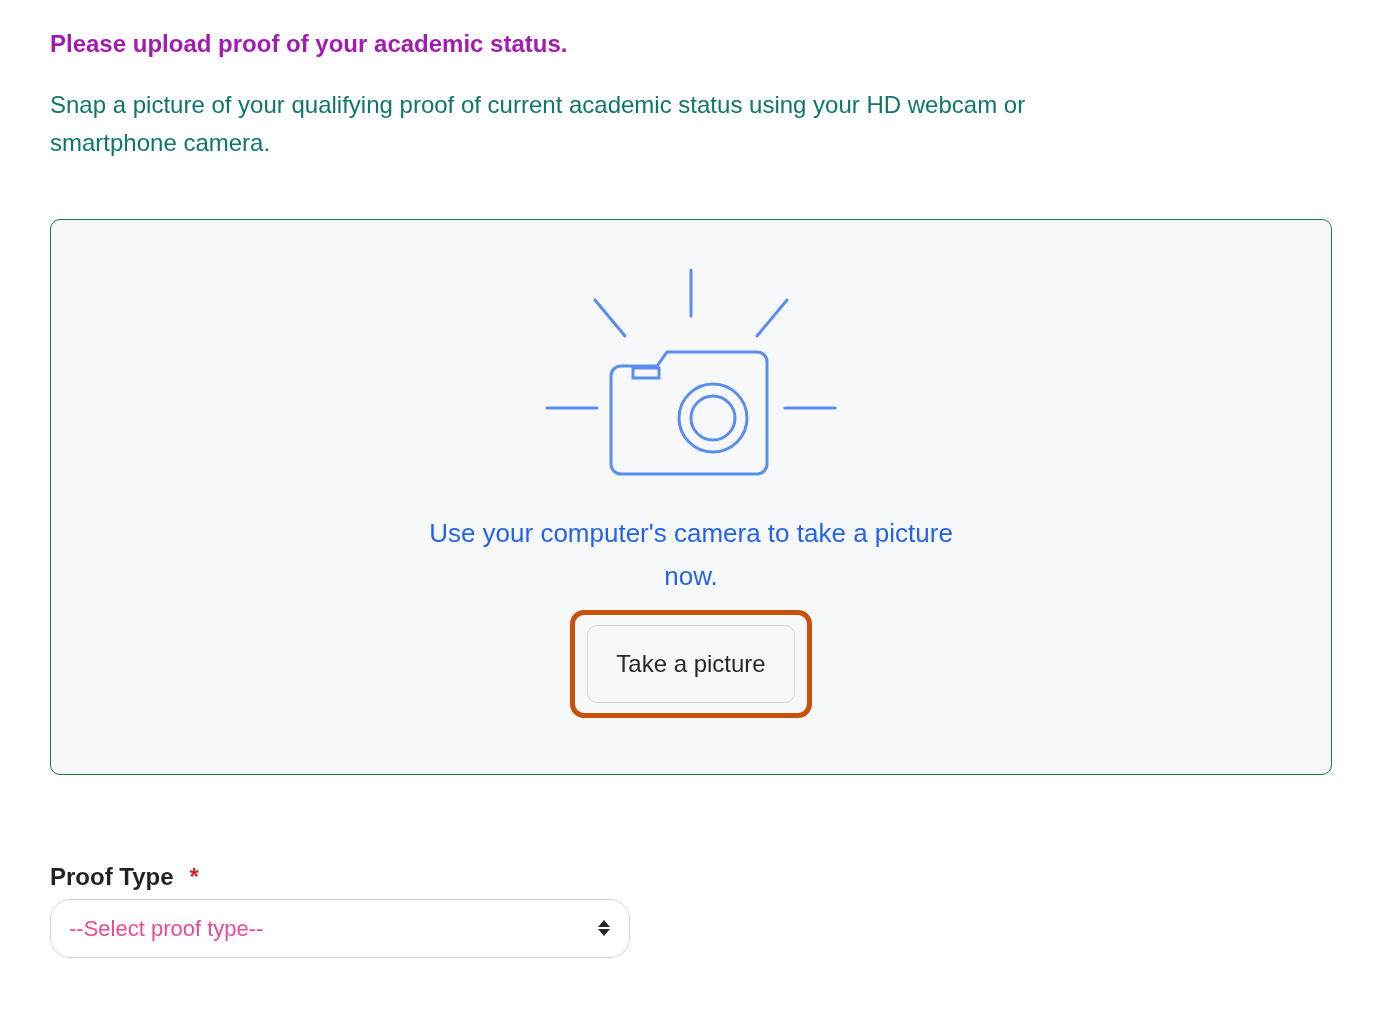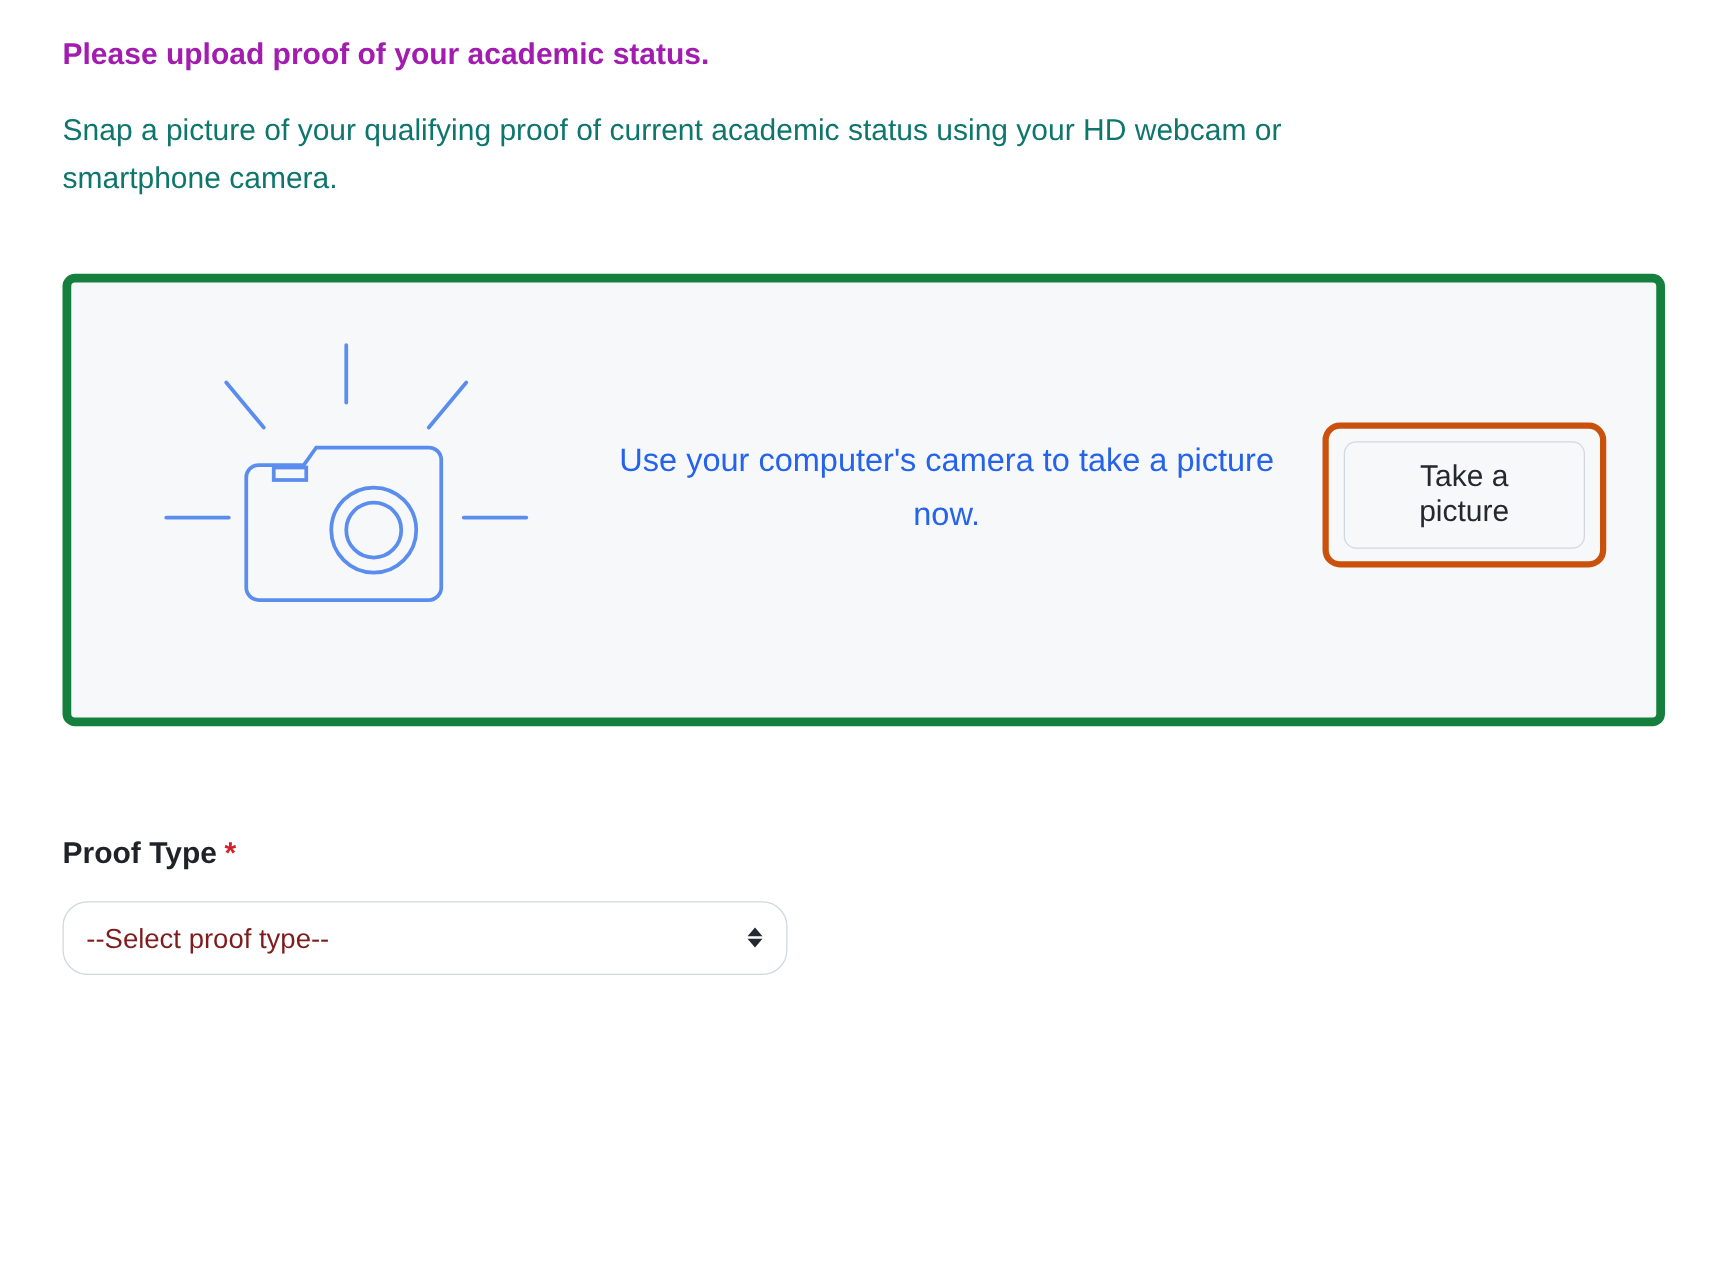--- a/index.html
+++ b/index.html
@@ -23,27 +23,27 @@
     .description {
       font-size: 24px;
       font-weight: 400;
       color: #0f766e;
       line-height: 1.6;
       margin-bottom: 56px;
       max-width: 1100px;
     }
     .upload-panel {
       background: #f6f8fa;
-      border: 7px solid #15803d;
+      border: 1px solid #15803d;
       border-radius: 10px;
       padding: 48px 40px 56px 40px;
       display: flex;
+      flex-direction: column;
       align-items: center;
       margin-bottom: 88px;
-      gap: 28px;
     }
     .camera-illustration {
       width: 360px;
       height: 220px;
       display: flex;
       align-items: center;
       justify-content: center;
       margin-bottom: 24px;
     }
     .camera-prompt {
@@ -59,52 +59,52 @@
       border-radius: 14px;
       padding: 10px 12px;
       display: inline-flex;
       align-items: center;
       justify-content: center;
     }
     .take-picture-btn {
       background: #f6f8fa;
       border: 1px solid #d0d7de;
       border-radius: 10px;
-      padding: 14px 28px;
+      padding: 24px 28px;
       font-size: 24px;
       font-weight: 500;
       color: #24292f;
       cursor: pointer;
       font-family: inherit;
     }
     .field-label {
       font-size: 24px;
       font-weight: 600;
       color: #1f2328;
-      margin-bottom: 24px;
+      margin-bottom: 8px;
       display: flex;
       align-items: center;
-      gap: 6px;
+      gap: 16px;
     }
     .required-mark {
       color: #cf222e;
       font-weight: 600;
     }
     .select-wrapper {
       position: relative;
       width: 580px;
     }
     .proof-select {
       width: 100%;
       background: #ffffff;
       border: 1px solid #d0d7de;
       border-radius: 20px;
       padding: 16px 36px 16px 18px;
       font-size: 22px;
-      color: #7f1d1d;
+      color: #ec4899;
       font-family: inherit;
       appearance: none;
       -webkit-appearance: none;
       cursor: pointer;
     }
     .select-caret {
       position: absolute;
       right: 20px;
       top: 50%;
       transform: translateY(-50%);

